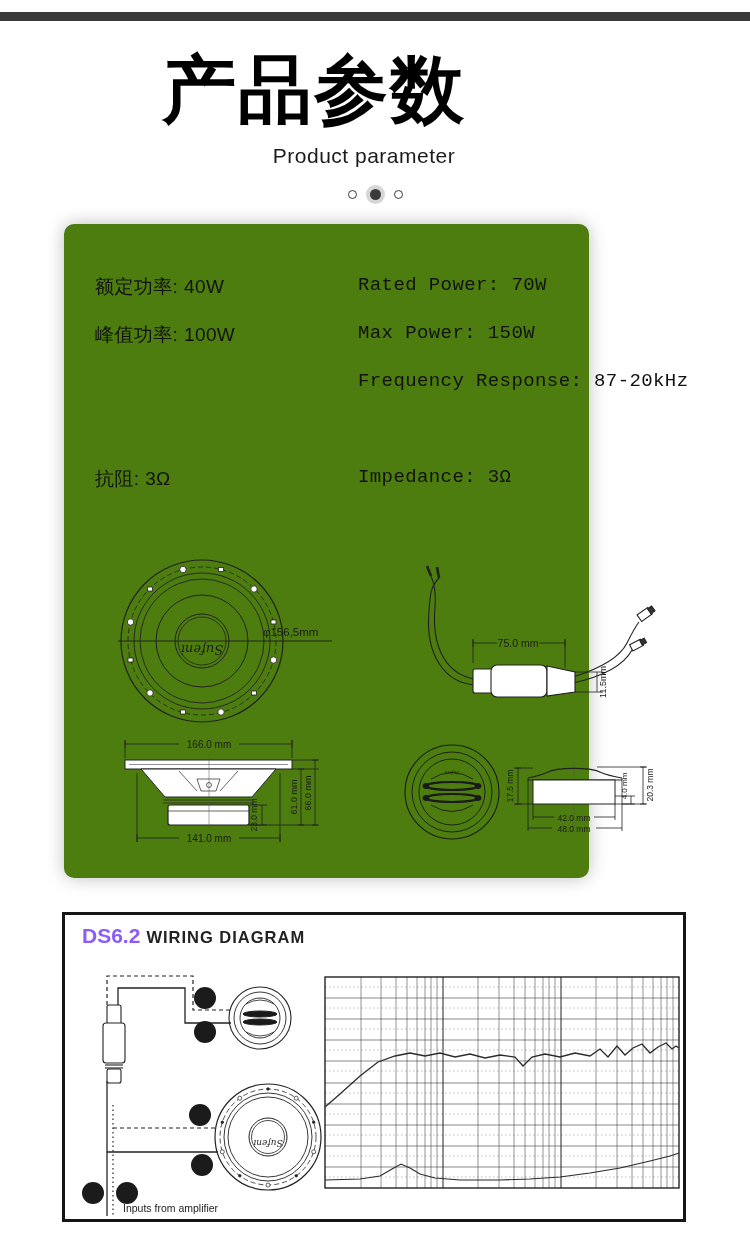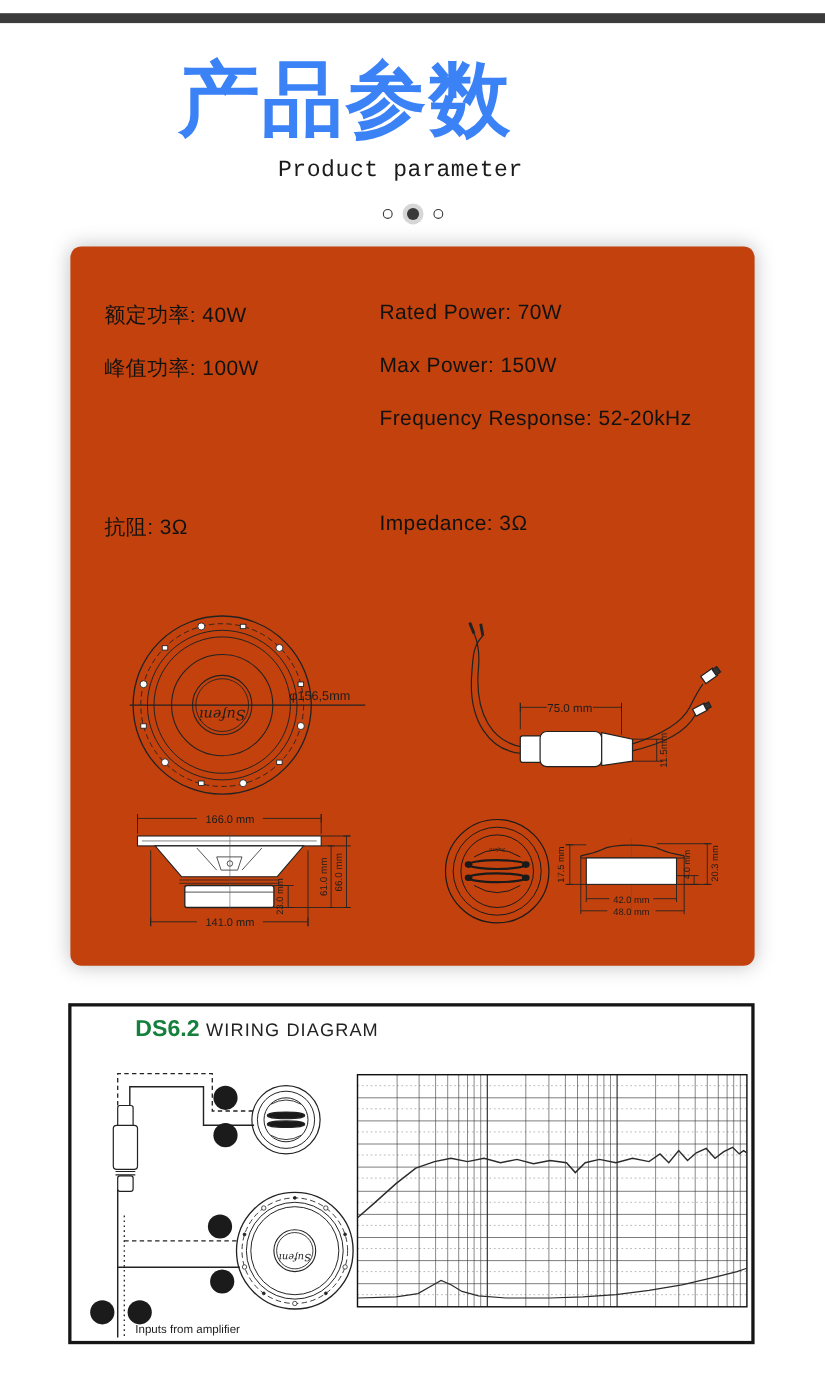--- a/index.html
+++ b/index.html
@@ -3,46 +3,46 @@
 <meta charset="utf-8">
 <style>
   html,body{margin:0;padding:0;}
   body{
     width:750px;height:1252px;position:relative;background:#ffffff;
     font-family:"Liberation Sans",sans-serif;color:#141414;overflow:hidden;
   }
   .topbar{position:absolute;left:0;top:12px;width:750px;height:9px;background:#3b3b3b;}
   .big-title{
     position:absolute;left:0;top:44px;width:628px;text-align:center;
-    font-size:74px;font-weight:800;color:#3b82f6;letter-spacing:2px;line-height:1.25;
+    font-size:74px;font-weight:800;color:#000000;letter-spacing:2px;line-height:1.25;
   }
   .subtitle{
     position:absolute;left:0;top:144px;width:728px;text-align:center;
-    font-size:21px;color:#1b1b1b;letter-spacing:.5px;font-family:Liberation Mono, monospace;
+    font-size:21px;color:#1b1b1b;letter-spacing:.5px;
   }
   .dots{position:absolute;left:0;top:189px;width:750px;display:flex;justify-content:center;gap:13px;align-items:center;}
   .dot{width:9px;height:9px;border:1.5px solid #3a3a3a;border-radius:50%;background:#fff;box-sizing:border-box;}
   .dot.active{width:11px;height:11px;background:#3a3a3a;border:none;box-shadow:0 0 0 4px rgba(165,165,165,.45);}
   .card{
-    position:absolute;left:64px;top:224px;width:622px;height:654px;background:#c2410c;
+    position:absolute;left:64px;top:224px;width:525px;height:654px;background:#4d7c0f;
     border-radius:10px;box-shadow:0 0 18px rgba(0,0,0,.25);
   }
   .spec{position:absolute;font-size:19px;font-weight:500;letter-spacing:.4px;white-space:nowrap;color:#121212;}
   .spec.cn{left:31px;}
-  .spec.en{left:281px;}
+  .spec.en{left:294px;font-family:Liberation Mono, monospace;}
   .svgwrap{position:absolute;}
   svg text{font-family:"Liberation Sans",sans-serif;fill:#1c1c1c;}
   .logo-text{font-family:"DejaVu Serif",serif;font-style:italic;}
   .bottombox{
     position:absolute;left:62px;top:912px;width:618px;height:304px;
     border:3px solid #161616;background:#fff;
   }
   .wiring-title{position:absolute;left:17px;top:9px;white-space:nowrap;}
-  .wiring-title .model{font-size:21px;font-weight:800;color:#15803d;margin-left:41px;}
-  .wiring-title .label{font-size:16.5px;font-weight:400;color:#222;letter-spacing:1px;margin-left:6px;text-align:right;}
+  .wiring-title .model{font-size:21px;font-weight:800;color:#8b5cf6;}
+  .wiring-title .label{font-size:16.5px;font-weight:700;color:#222;letter-spacing:1px;margin-left:6px;text-align:right;}
   .bottom-svg{position:absolute;left:0;top:0;}
 </style>
 </head>
 <body>
 
 <div class="topbar"></div>
 
 <div class="big-title">产品参数</div>
 <div class="subtitle">Product parameter</div>
 
@@ -50,21 +50,21 @@
   <span class="dot"></span>
   <span class="dot active"></span>
   <span class="dot"></span>
 </div>
 
 <div class="card">
   <div class="spec cn" style="top:50px">额定功率: 40W</div>
   <div class="spec en" style="top:50px">Rated Power: 70W</div>
   <div class="spec cn" style="top:98px">峰值功率: 100W</div>
   <div class="spec en" style="top:98px">Max Power: 150W</div>
-  <div class="spec en" style="top:146px">Frequency Response: 52-20kHz</div>
+  <div class="spec en" style="top:146px">Frequency Response: 87-20kHz</div>
   <div class="spec cn" style="top:242px">抗阻: 3Ω</div>
   <div class="spec en" style="top:242px">Impedance: 3Ω</div>
 
   <svg class="svgwrap" style="left:36px;top:331px" width="250" height="180" viewBox="0 0 250 180">
     <g stroke="#222" fill="none">
       <circle cx="102" cy="86" r="81" stroke-width="1.2"></circle>
       <circle cx="102" cy="86" r="74" stroke-width="0.8" stroke-dasharray="5 3"></circle>
       <circle cx="102" cy="86" r="68" stroke-width="0.9"></circle>
       <circle cx="102" cy="86" r="62" stroke-width="0.9"></circle>
       <circle cx="102" cy="86" r="46" stroke-width="1"></circle>

